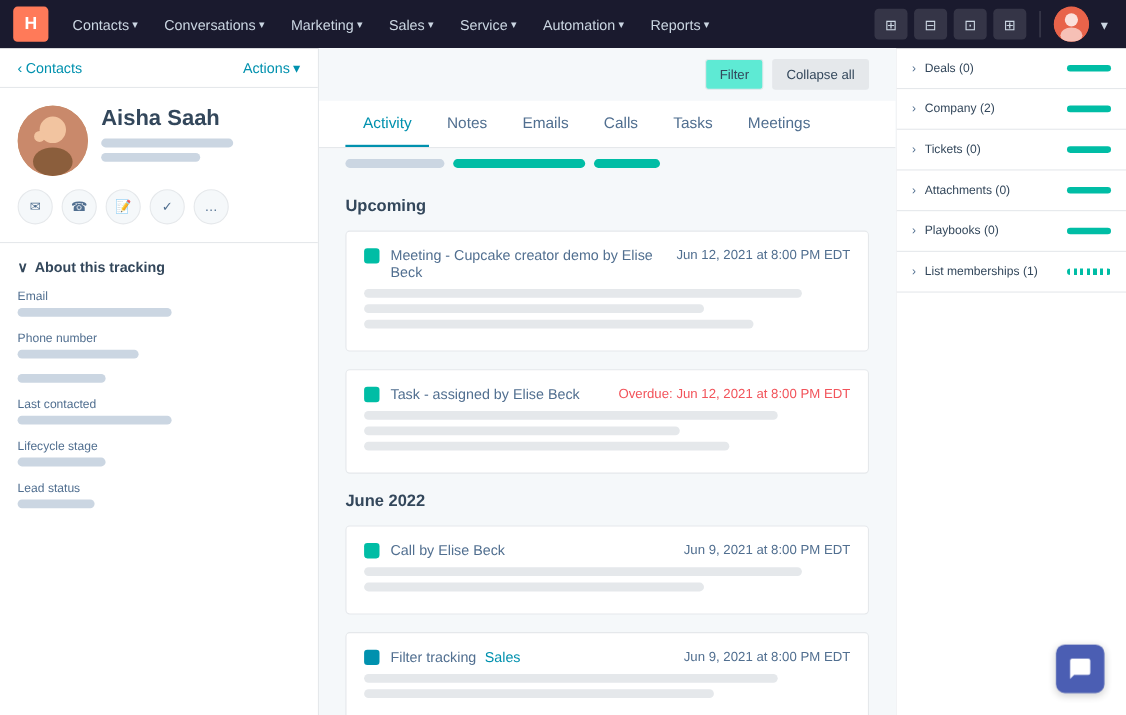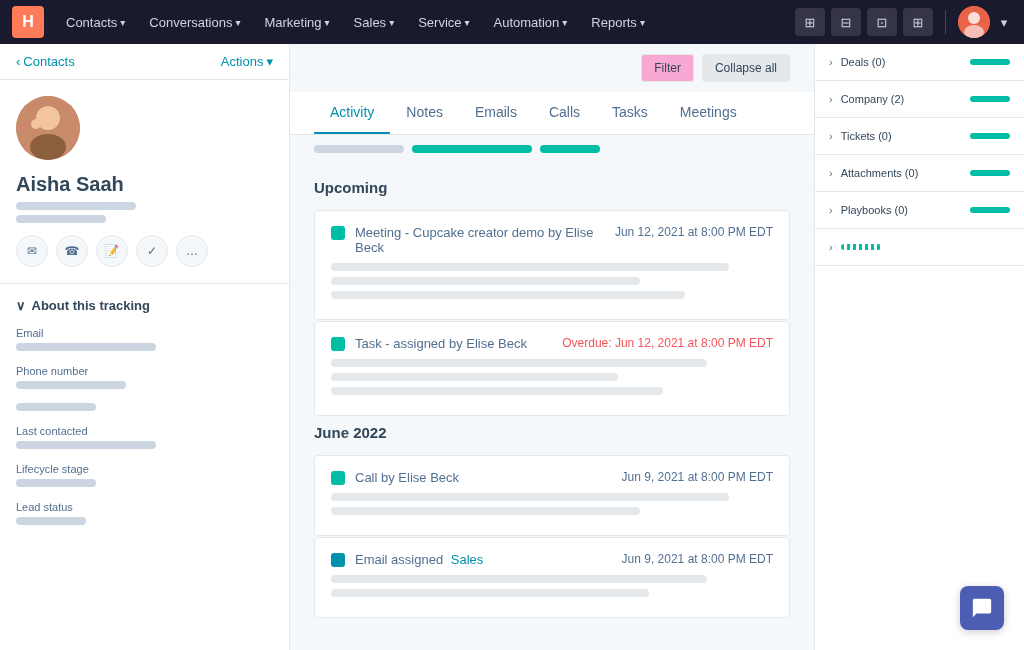--- a/index.html
+++ b/index.html
@@ -22,21 +22,21 @@
     
     .left-panel { width: 290px; background: white; border-right: 1px solid #e5e8eb; display: flex; flex-direction: column; overflow-y: auto; flex-shrink: 0; }
 
     
     .breadcrumb { padding: 10px 16px; display: flex; align-items: center; gap: 6px; border-bottom: 1px solid #e5e8eb; }
     .breadcrumb-back { color: #0091ae; font-size: 13px; cursor: pointer; display: flex; align-items: center; gap: 3px; }
     .breadcrumb-actions { margin-left: auto; color: #0091ae; font-size: 13px; cursor: pointer; display: flex; align-items: center; gap: 3px; }
 
     
     .contact-header { padding: 16px; border-bottom: 1px solid #e5e8eb; }
-    .contact-avatar-area { display: flex; align-items: flex-start; gap: 12px; margin-bottom: 10px; flex-direction: column; }
+    .contact-avatar-area { display: flex; align-items: flex-start; gap: 12px; margin-bottom: 10px; }
     .contact-avatar { width: 64px; height: 64px; border-radius: 50%; background: #c8956c; flex-shrink: 0; overflow: hidden; position: relative; }
     .contact-info { flex: 1; }
     .contact-name { font-size: 20px; font-weight: 700; color: #33475b; line-height: 1.2; }
     .contact-subtitle { height: 8px; background: #cbd6e2; border-radius: 4px; width: 120px; margin-top: 6px; }
     .contact-subtitle2 { height: 8px; background: #cbd6e2; border-radius: 4px; width: 90px; margin-top: 5px; }
     .contact-actions { display: flex; gap: 8px; margin-top: 12px; }
     .action-circle { width: 32px; height: 32px; border-radius: 50%; background: #f5f8fa; border: 1px solid #e5e8eb; display: flex; align-items: center; justify-content: center; cursor: pointer; color: #516f90; font-size: 12px; }
 
     
     .about-section { padding: 14px 16px; }
@@ -45,37 +45,37 @@
     .field-label { font-size: 11px; color: #516f90; margin-bottom: 4px; font-weight: 400; }
     .field-value-bar { height: 8px; background: #cbd6e2; border-radius: 4px; }
     .field-value-bar.short { width: 80px; }
     .field-value-bar.medium { width: 110px; }
     .field-value-bar.long { width: 140px; }
 
     
     .center-panel { flex: 1; background: #f5f8fa; overflow-y: auto; }
     .center-top { background: white; border-bottom: 1px solid #e5e8eb; padding: 0 24px; }
     .filter-bar { display: flex; align-items: center; gap: 8px; padding: 10px 24px; }
-    .filter-btn { height: 28px; padding: 0 12px; border: 1px solid #e5e8eb; border-radius: 3px; background: #f9a8d4; color: #33475b; font-size: 12px; cursor: pointer; display: flex; align-items: center; gap: 4px; }
+    .filter-btn { height: 28px; padding: 0 12px; border: 1px solid #e5e8eb; border-radius: 3px; background: #5eead4; color: #33475b; font-size: 12px; cursor: pointer; display: flex; align-items: center; gap: 4px; }
     .filter-btn.active { background: #e5e8eb; }
     .tabs { display: flex; gap: 0; }
     .tab { padding: 12px 16px; font-size: 14px; color: #516f90; cursor: pointer; border-bottom: 2px solid transparent; font-weight: 500; }
     .tab.active { color: #0091ae; border-bottom-color: #0091ae; }
 
     
     .progress-area { padding: 10px 24px; display: flex; gap: 8px; align-items: center; }
     .prog-bar { height: 8px; border-radius: 4px; }
     .prog-bar.gray { background: #cbd6e2; width: 90px; }
     .prog-bar.teal { background: #00bda5; width: 120px; }
     .prog-bar.teal2 { background: #00bda5; width: 60px; }
 
     
     .activity-content { padding: 16px 24px; }
     .section-title { font-size: 15px; font-weight: 700; color: #33475b; margin-bottom: 14px; }
-    .activity-card { background: white; border: 1px solid #e5e8eb; border-radius: 4px; padding: 14px 16px; margin-bottom: 1px; }
+    .activity-card { background: white; border: 1px solid #e5e8eb; border-radius: 4px; padding: 14px 16px; margin-bottom: 16px; }
     .activity-row { display: flex; align-items: flex-start; justify-content: space-between; margin-bottom: 8px; }
     .activity-left { display: flex; align-items: flex-start; gap: 10px; flex: 1; }
     .activity-dot { width: 14px; height: 14px; border-radius: 3px; flex-shrink: 0; margin-top: 1px; }
     .activity-dot.teal { background: #00bda5; }
     .activity-dot.blue { background: #0091ae; }
     .activity-title { font-size: 13px; color: #33475b; font-weight: 500; }
     .activity-title span { font-weight: 400; color: #516f90; }
     .activity-title .link { color: #0091ae; }
     .activity-date { font-size: 12px; color: #516f90; white-space: nowrap; margin-left: 16px; }
     .activity-date.overdue { color: #f2545b; }
@@ -293,21 +293,21 @@
         </div>
         <div class="skeleton-line" style="width:90%;"></div>
         <div class="skeleton-line" style="width:70%;"></div>
       </div>
 
       <div class="activity-card">
         <div class="activity-row">
           <div class="activity-left">
             <div class="activity-dot blue"></div>
             <div class="activity-title">
-              <span>Email assigned</span>
+              <span>Filter tracking</span>
               <span class="link" style="color:#0091ae; margin-left:4px;">Sales</span>
             </div>
           </div>
           <div class="activity-date">Jun 9, 2021 at 8:00 PM EDT</div>
         </div>
         <div class="skeleton-line" style="width:85%;"></div>
         <div class="skeleton-line" style="width:72%;"></div>
       </div>
 
     </div>
@@ -334,20 +334,21 @@
       <span class="right-label">Attachments (0)</span>
       <div class="right-bar"></div>
     </div>
     <div class="right-section">
       <span class="right-chevron">›</span>
       <span class="right-label">Playbooks (0)</span>
       <div class="right-bar"></div>
     </div>
     <div class="right-section">
       <span class="right-chevron">›</span>
+      <span class="right-label">List memberships (1)</span>
       <div class="right-bar dotted"></div>
     </div>
   </aside>
 
 </div>
 
 <div class="chat-btn">
   <svg width="22" height="22" viewBox="0 0 24 24" fill="white">
       <path d="M20 2H4c-1.1 0-2 .9-2 2v18l4-4h14c1.1 0 2-.9 2-2V4c0-1.1-.9-2-2-2z"></path>
     </svg>

